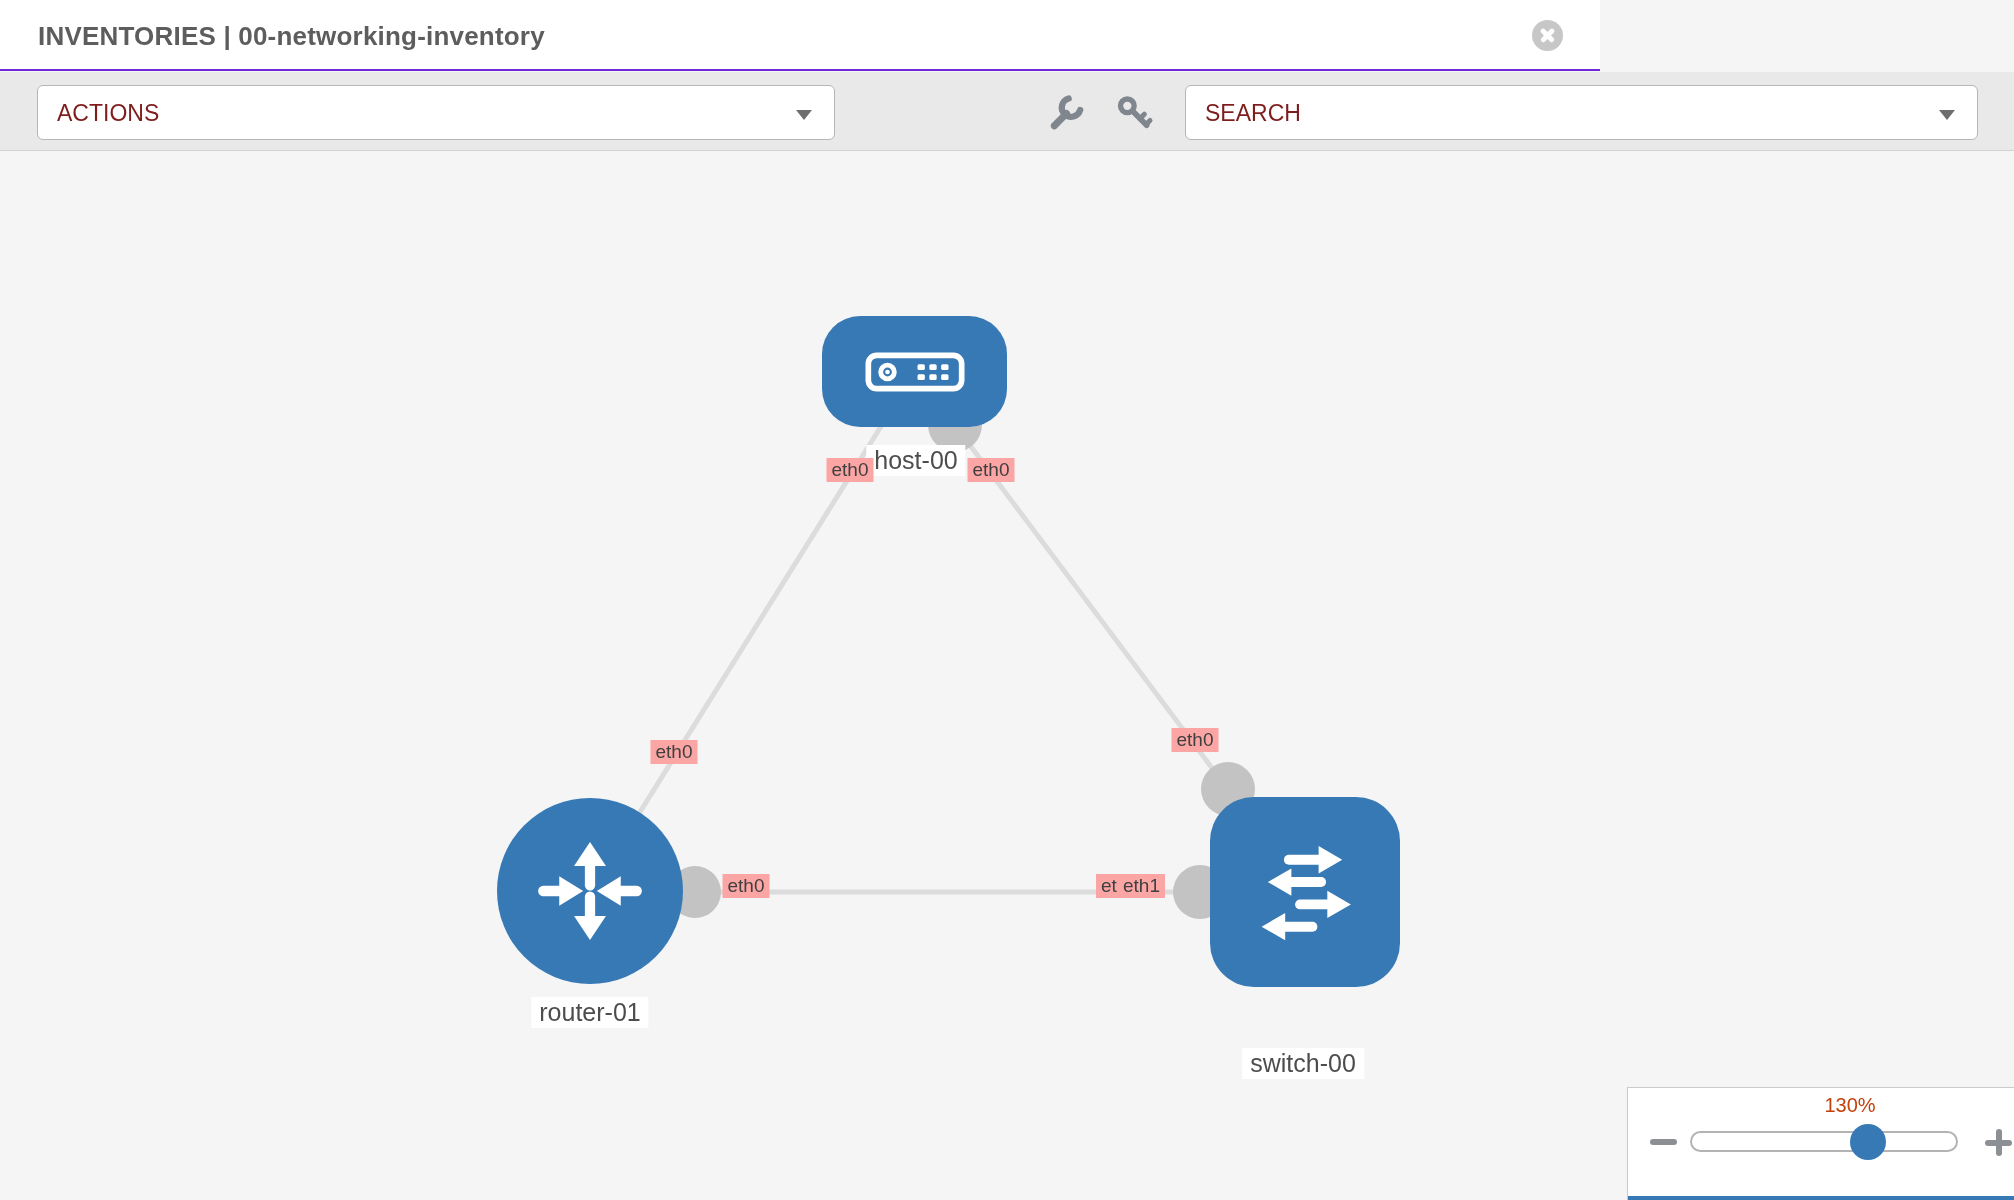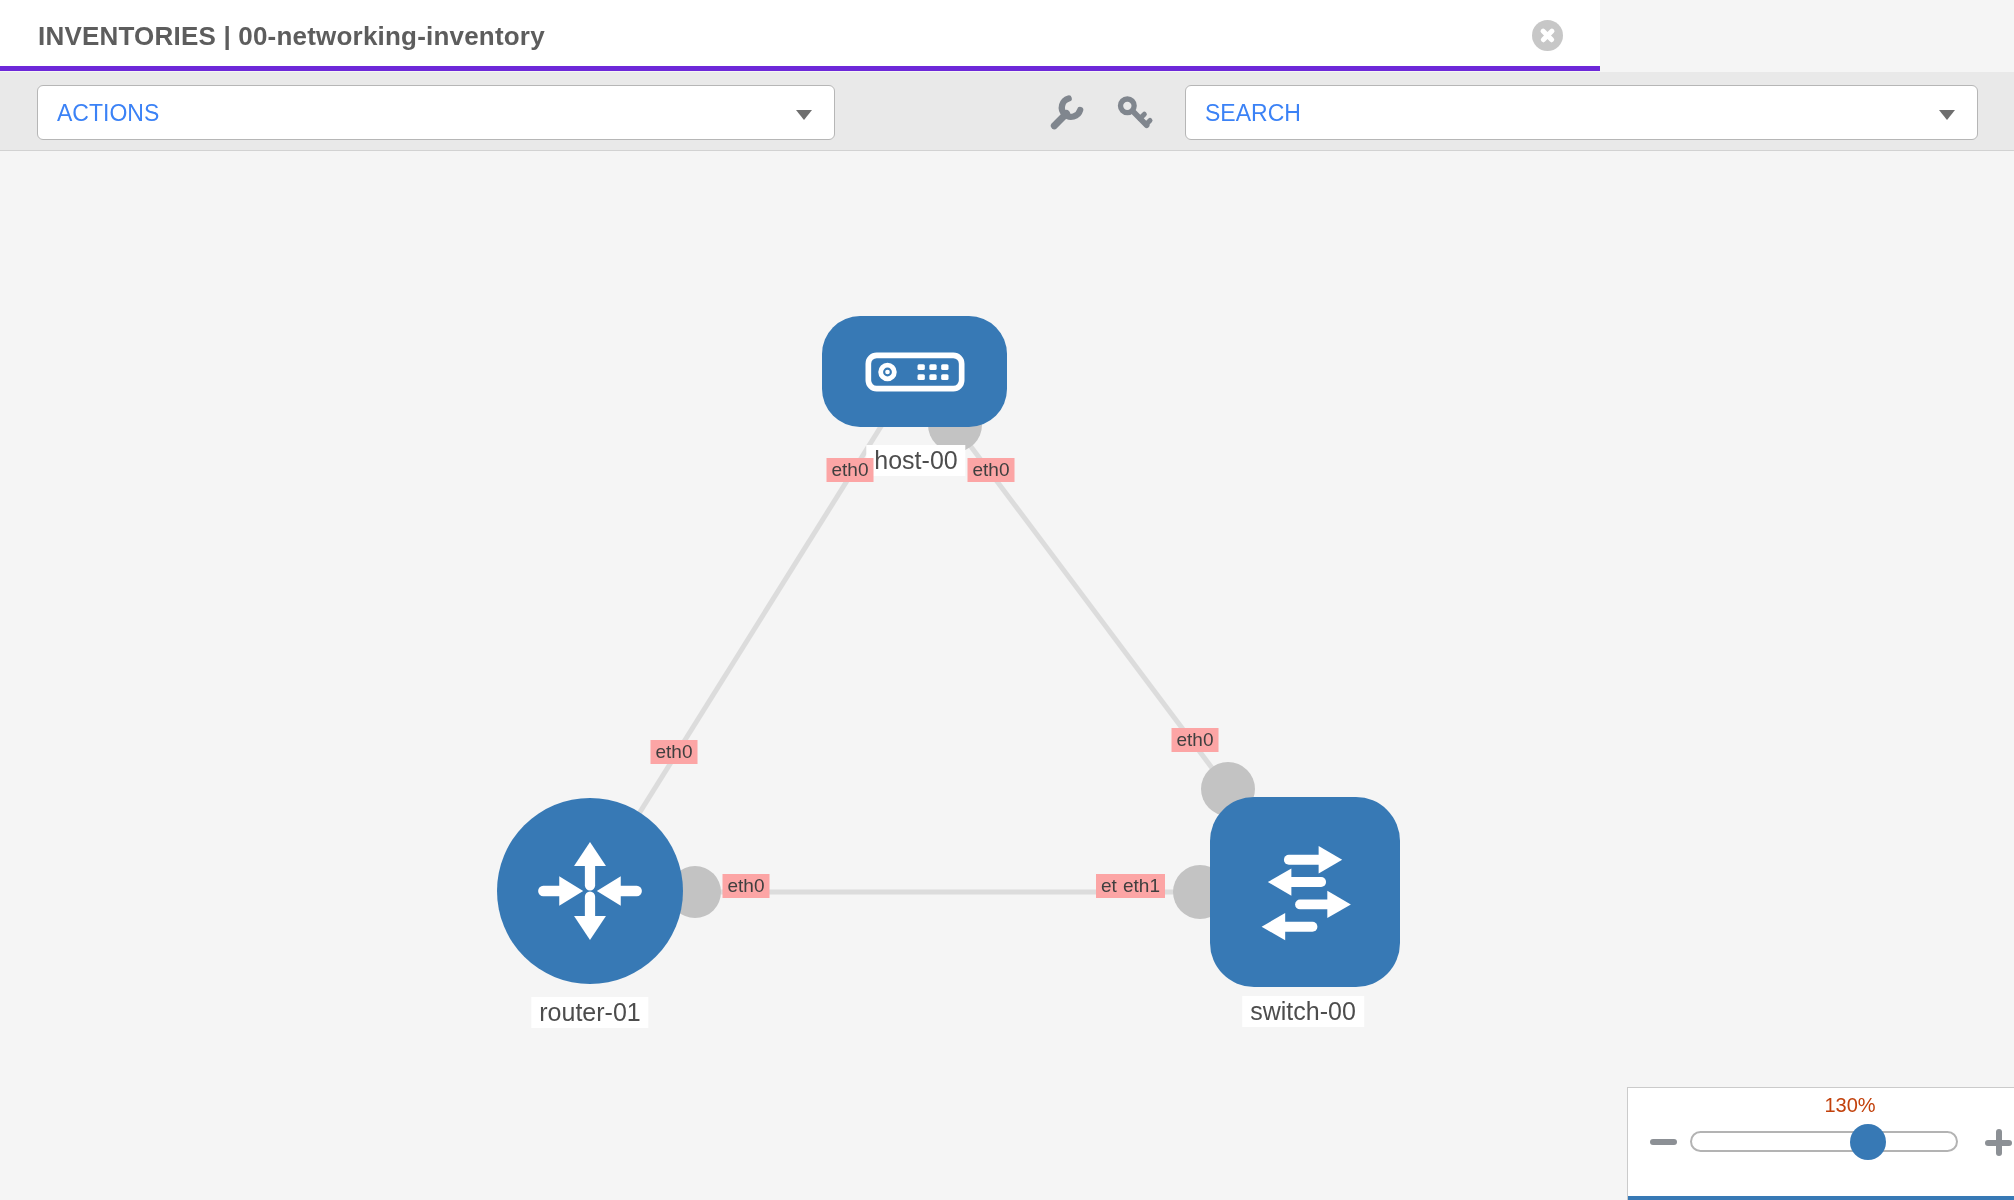--- a/index.html
+++ b/index.html
@@ -2,36 +2,36 @@
 <html><head>
 <meta charset="utf-8">
 <style>
   * { margin:0; padding:0; box-sizing:border-box; }
   html,body { width:2014px; height:1200px; }
   body { font-family:"Liberation Sans","DejaVu Sans",sans-serif; background:#fff; }
   #app { position:relative; width:2014px; height:1200px; overflow:hidden; background:#f5f5f5; }
 
   
   .header { position:absolute; left:0; top:0; width:1600px; height:71px;
-            background:#ffffff; border-bottom:5px solid #6d28d9; }
+            background:#ffffff; border-bottom:2px solid #6d28d9; }
   .page-title { position:absolute; left:38px; top:21px; font-size:26px; font-weight:bold;
                 color:#5d5d5d; letter-spacing:0.2px; }
   .close-btn { position:absolute; right:37px; top:20px; width:31px; height:31px;
                border-radius:50%; background:#c7c7c7; cursor:pointer; }
   .close-btn .bar { position:absolute; left:7px; top:13.2px; width:17px; height:4.6px;
                     border-radius:2.3px; background:#ffffff; }
   .close-btn .bar.a { transform:rotate(45deg); }
   .close-btn .bar.b { transform:rotate(-45deg); }
 
   
   .toolbar { position:absolute; left:0; top:72px; width:2014px; height:79px;
              background:#e9e9e9; border-bottom:1px solid #d2d2d2; }
   .dd { position:absolute; top:13px; height:55px; background:#fff;
         border:1px solid #b6b6b6; border-radius:6px; cursor:pointer; }
-  .dd-label { position:absolute; left:19px; top:14px; font-size:23px; color:#3b82f6; }
+  .dd-label { position:absolute; left:19px; top:14px; font-size:23px; color:#7f1d1d; }
   .caret { position:absolute; right:22px; top:24px; width:0; height:0;
            border-left:8px solid transparent; border-right:8px solid transparent;
            border-top:10px solid #6e6e6e; }
   .dd-actions { left:37px;  width:798px; }
   .dd-search  { left:1185px; width:793px; }
   .tool-btn { position:absolute; top:20px; width:40px; height:40px; cursor:pointer; }
   .tool-btn svg { width:100%; height:100%; }
   .tool-wrench { left:1046px; }
   .tool-key    { left:1114px; }
 
@@ -170,21 +170,21 @@
           <path d="M46 60 H70" fill="none"></path>
           <polygon points="87,60 68,49 68,71" stroke="none"></polygon>
           <path d="M56 78 H32" fill="none"></path>
           <polygon points="15,78 34,67 34,89" stroke="none"></polygon>
         </g>
       </svg>
     </div>
 
     <div class="lbl node-lbl ctr" style="left:916px; top:293px;text-align:right;">host-00</div>
     <div class="lbl node-lbl ctr" style="left:590px; top:845px;">router-01</div>
-    <div class="lbl node-lbl ctr" style="left:1303px; top:844px;">switch-00</div>
+    <div class="lbl node-lbl ctr" style="left:1303px; top:896px;">switch-00</div>
 
     <div class="lbl ctr" style="left:850px; top:306px;">eth0</div>
     <div class="lbl ctr" style="left:991px; top:306px;">eth0</div>
     <div class="lbl ctr" style="left:674px; top:588px;">eth0</div>
     <div class="lbl ctr" style="left:746px; top:722px;">eth0</div>
     <div class="lbl ctr" style="left:1195px; top:576px;">eth0</div>
     <div class="lbl" style="left:1096px; top:722px; z-index:1;">eth1</div>
     <div class="lbl" style="left:1118px; top:722px; z-index:2;">eth1</div>
   </div>
 

